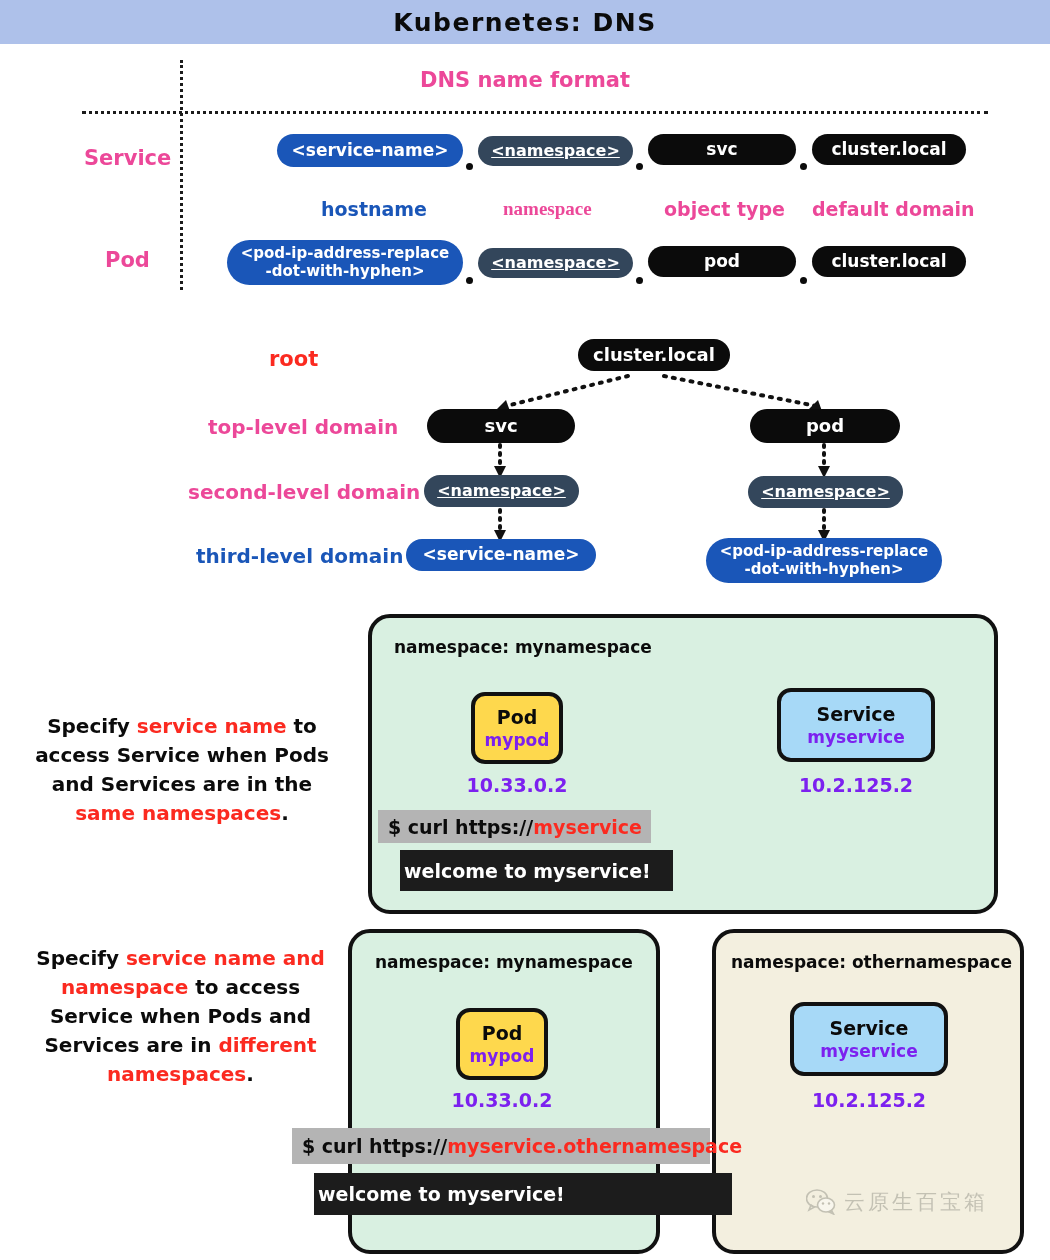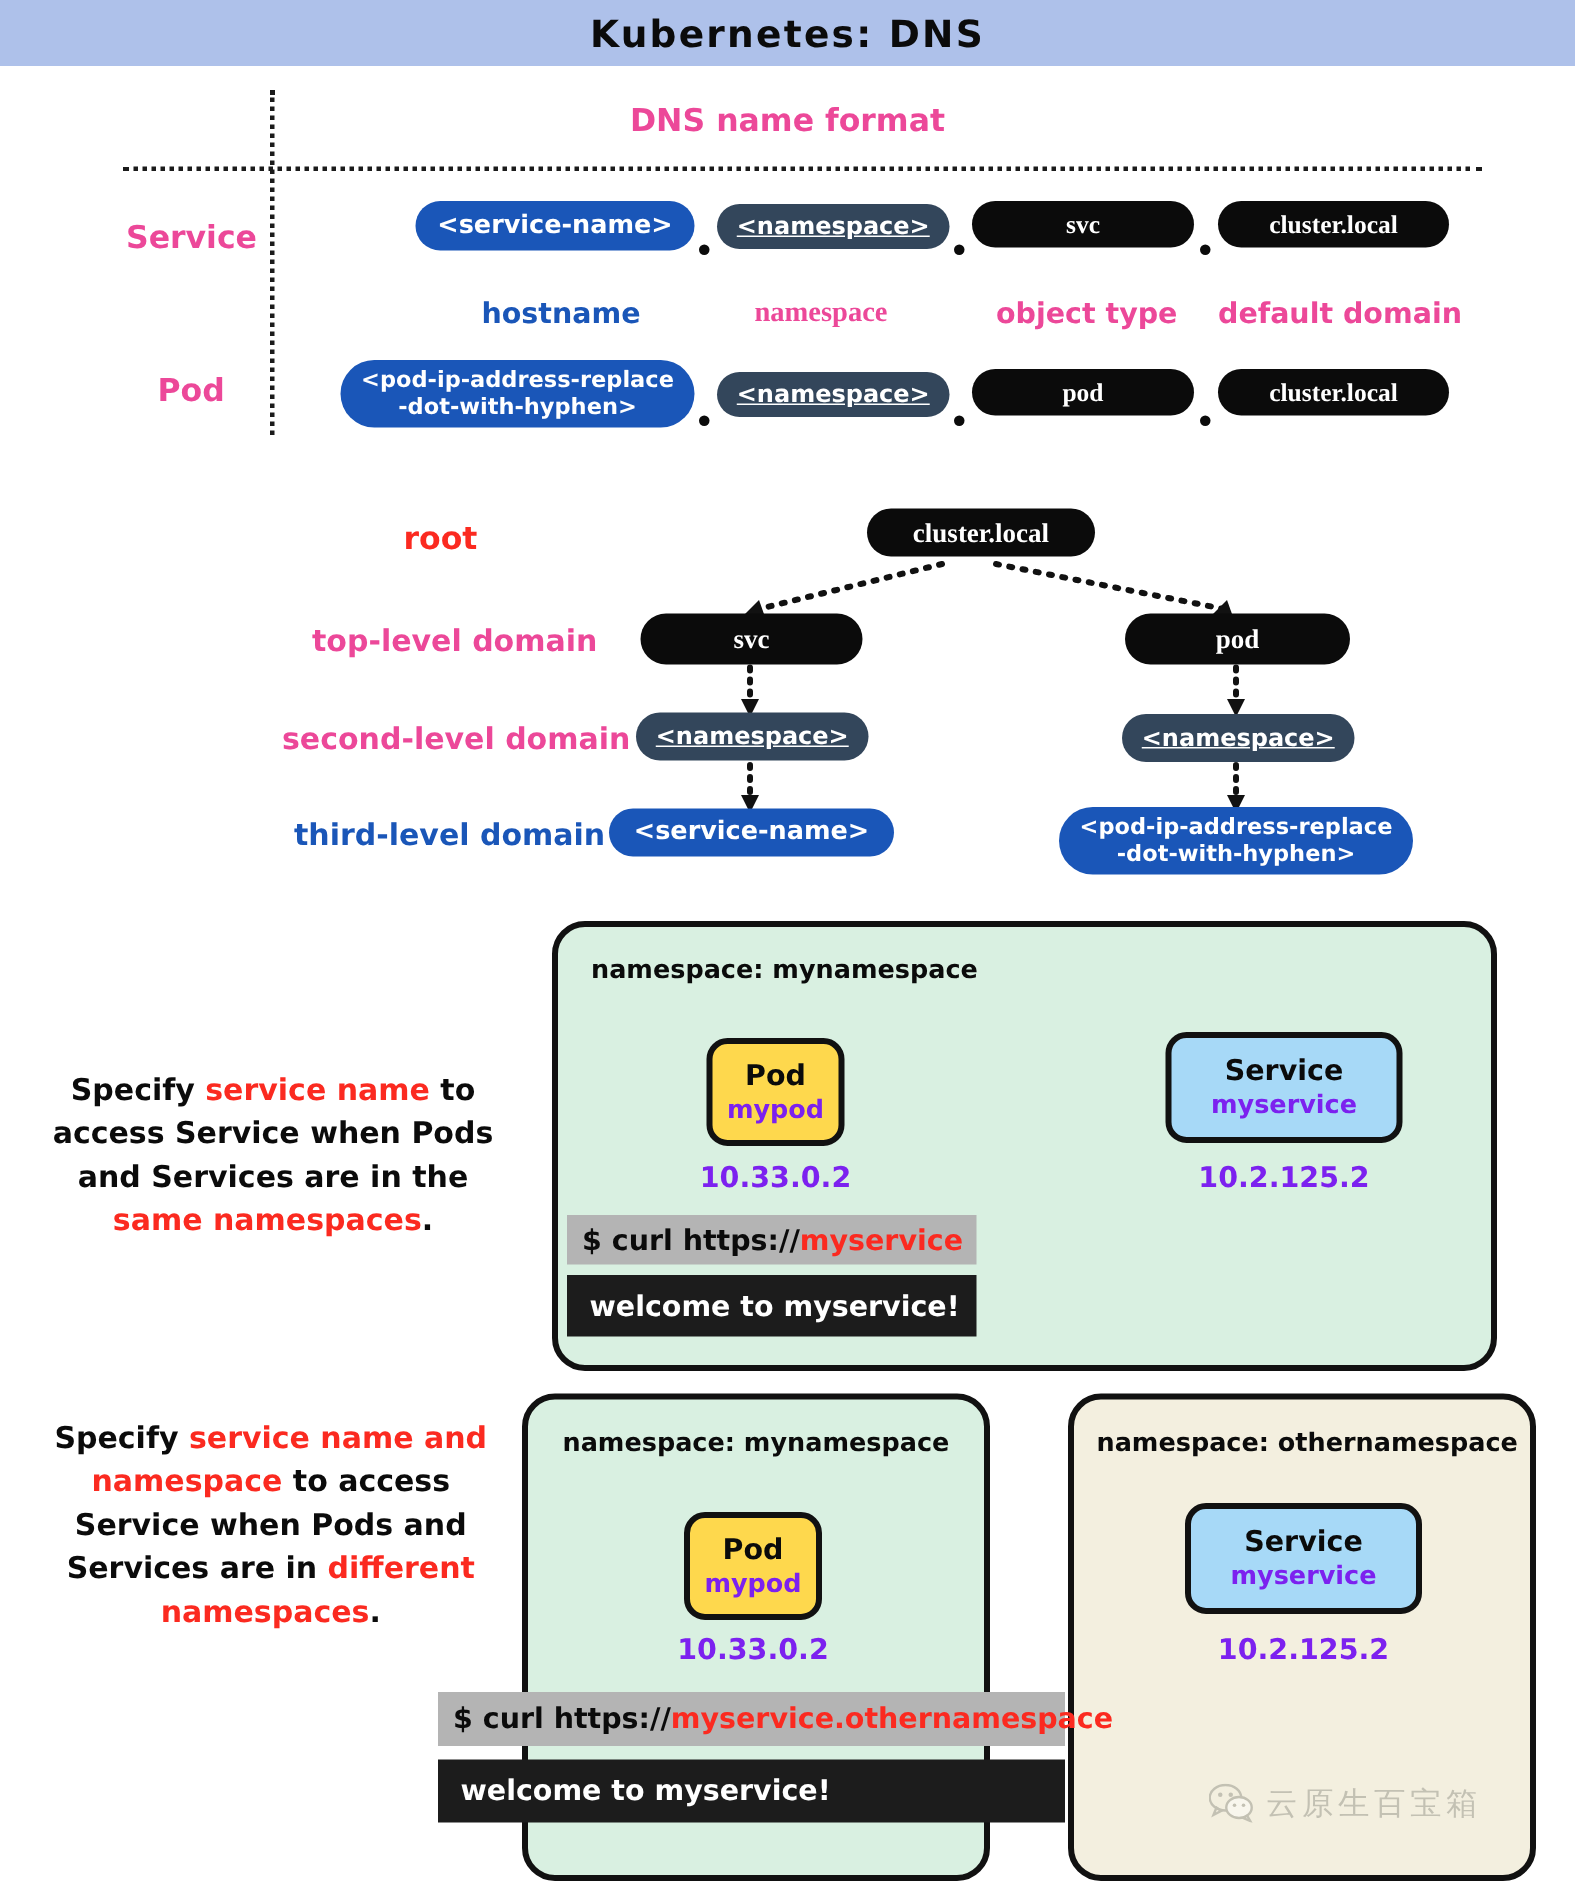--- a/index.html
+++ b/index.html
@@ -28,21 +28,21 @@
     display:flex;align-items:center;justify-content:center;
     text-align:center;
     color:#ffffff;font-weight:bold;
     border-radius:999px;
     font-family:"DejaVu Sans", sans-serif;
     line-height:1.15;
     box-sizing:border-box;
   }
   .pill.blue{background:#1a56b8;}
   .pill.slate{background:#33465b;text-decoration:underline;}
-  .pill.black{background:#0b0b0b;font-family:Liberation Serif, serif;}
+  .pill.black{background:#0b0b0b;}
 
   .lbl{
     position:absolute;
     font-family:"DejaVu Sans", sans-serif;
     font-weight:bold;
     color:#ec4899;
     white-space:nowrap;
   }
   .lbl.blue{color:#1a56b8;}
   .lbl.red{color:#fb2a20;}
@@ -101,21 +101,21 @@
     font-family:"DejaVu Sans", sans-serif;
     font-weight:bold;font-size:19px;color:#0b0b0b;
     padding-left:10px;box-sizing:border-box;white-space:nowrap;
   }
   .term-cmd .hl{color:#fb2a20;}
   .term-out{
     position:absolute;background:#1c1c1c;
     display:flex;align-items:center;
     font-family:"DejaVu Sans", sans-serif;
     font-weight:bold;font-size:19px;color:#ffffff;
-    padding-left:15px;box-sizing:border-box;white-space:nowrap;
+    padding-left:4px;box-sizing:border-box;white-space:nowrap;margin-left:22px;
   }
 
   
   .desc{
     position:absolute;
     font-family:"DejaVu Sans", sans-serif;
     font-weight:bold;font-size:20px;color:#0b0b0b;
     line-height:1.45;
   }
   .desc .r{color:#fb2a20;}

